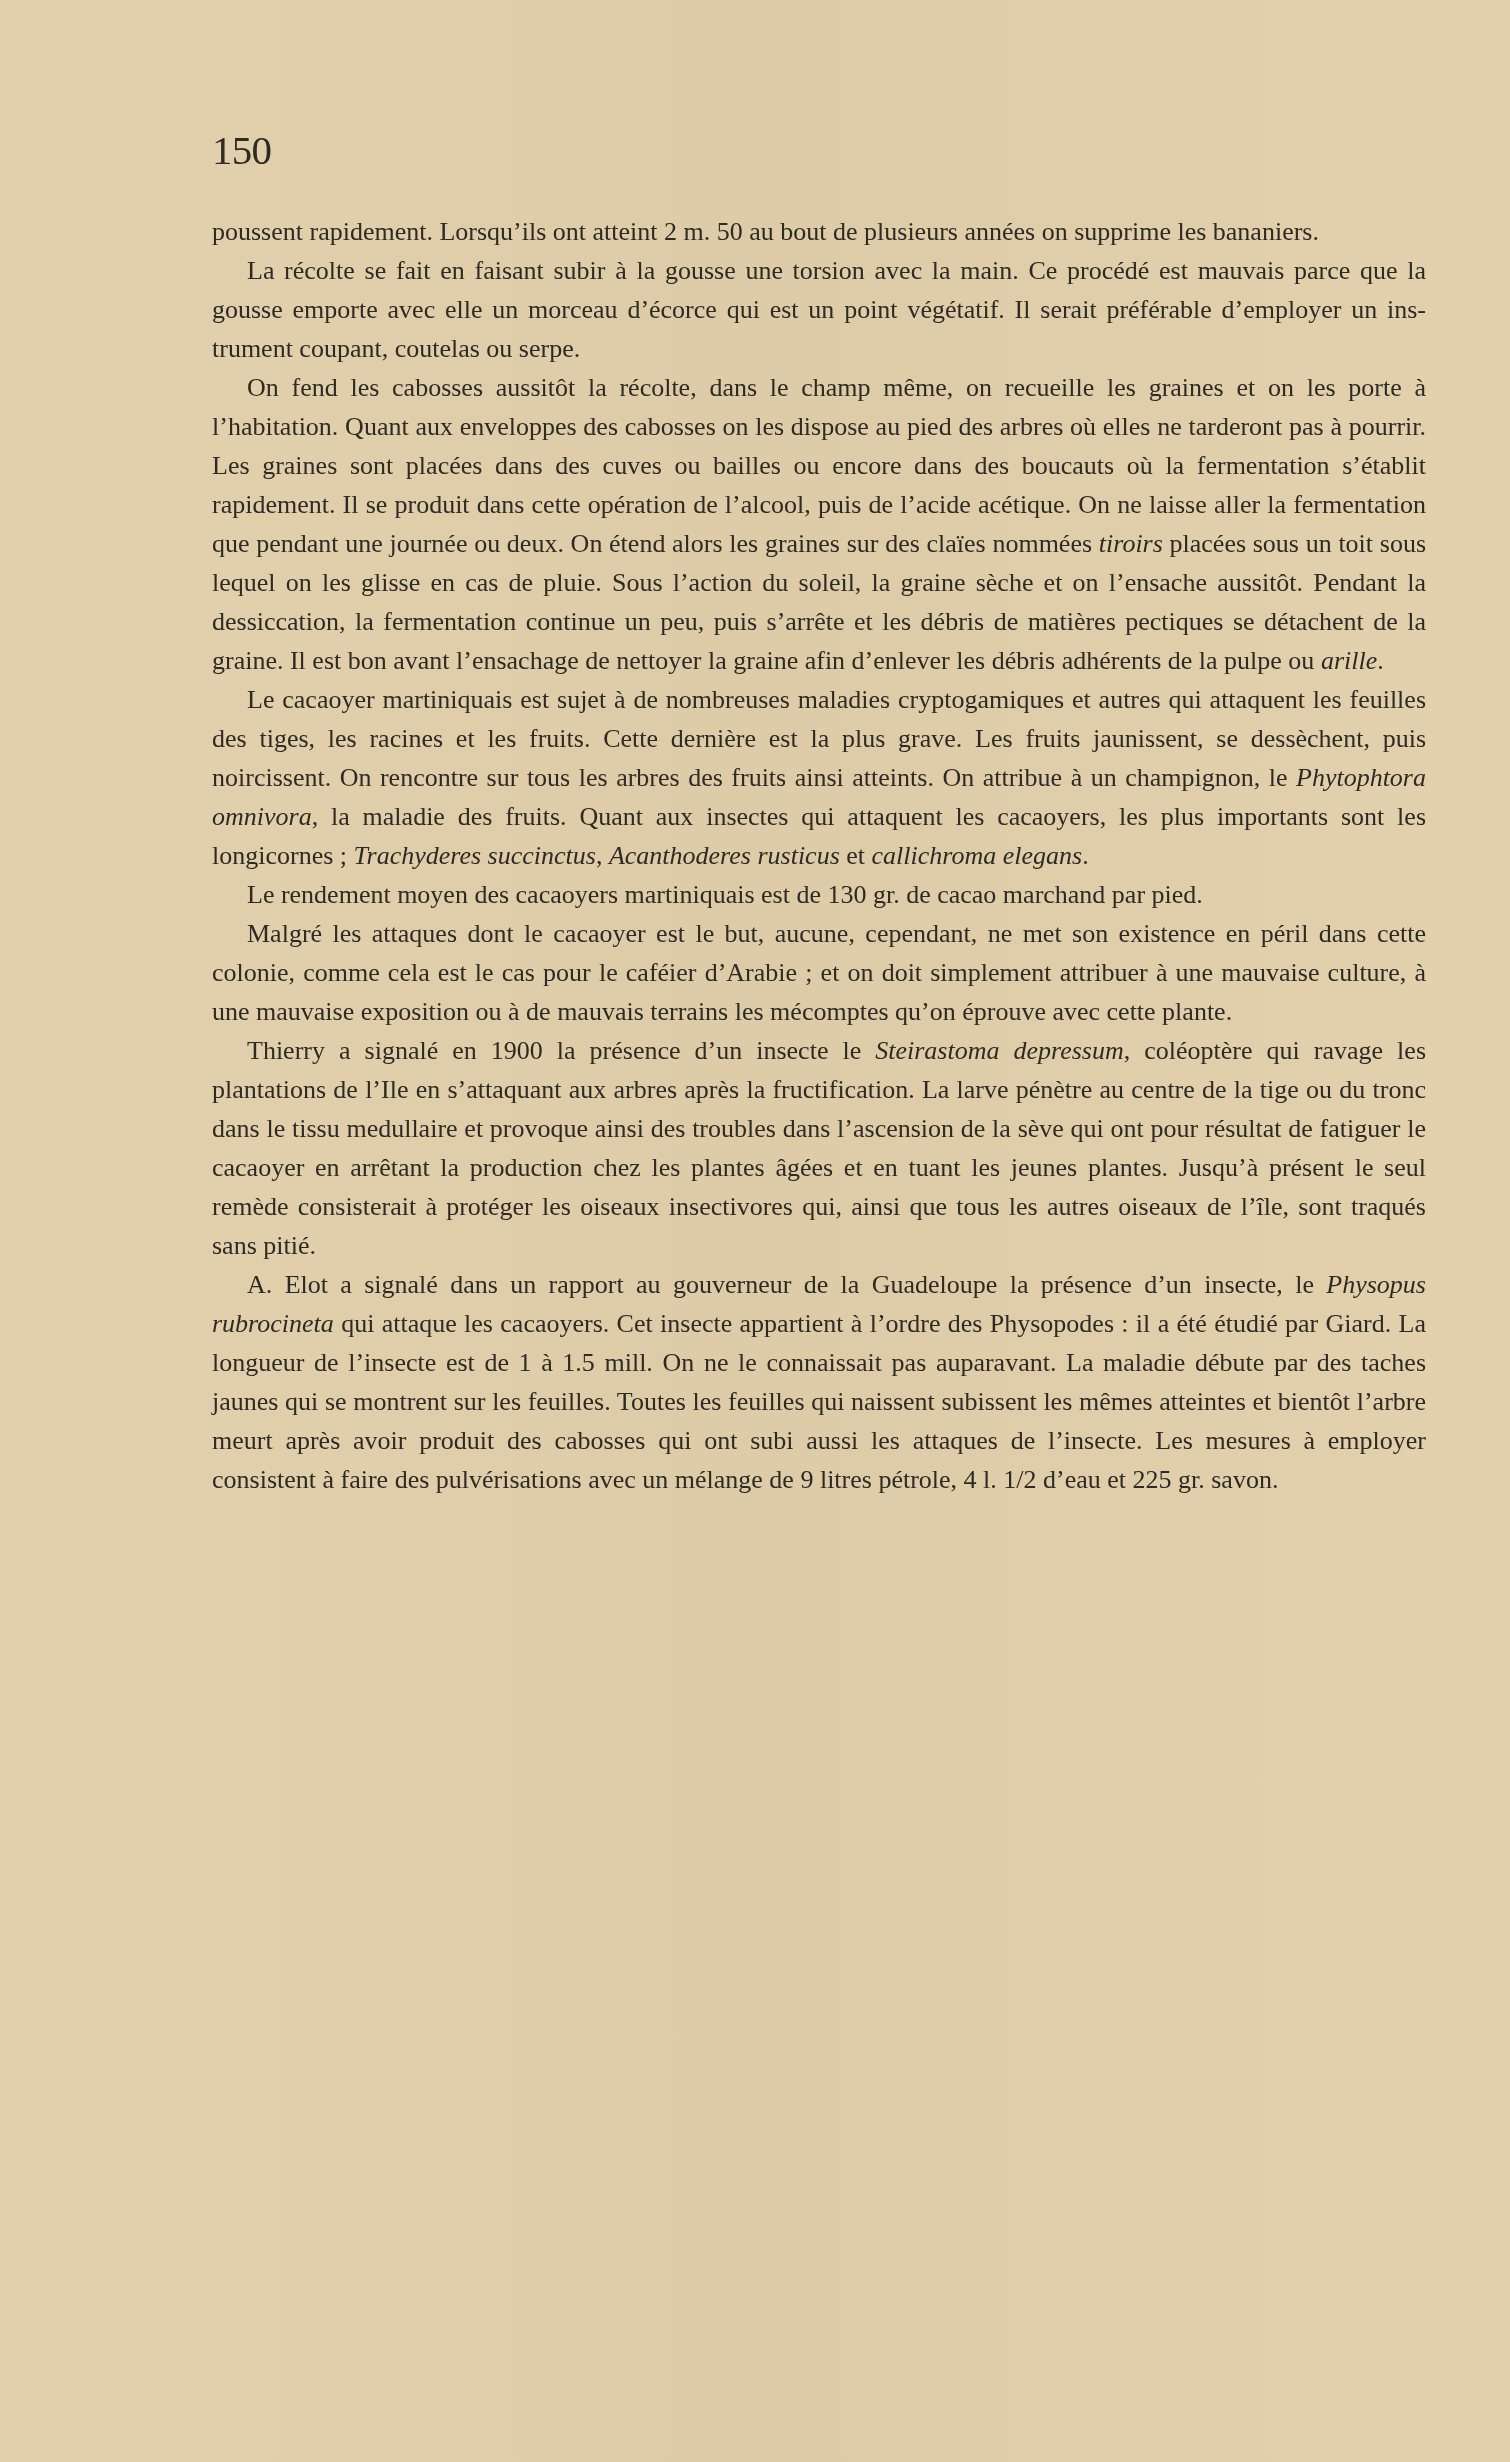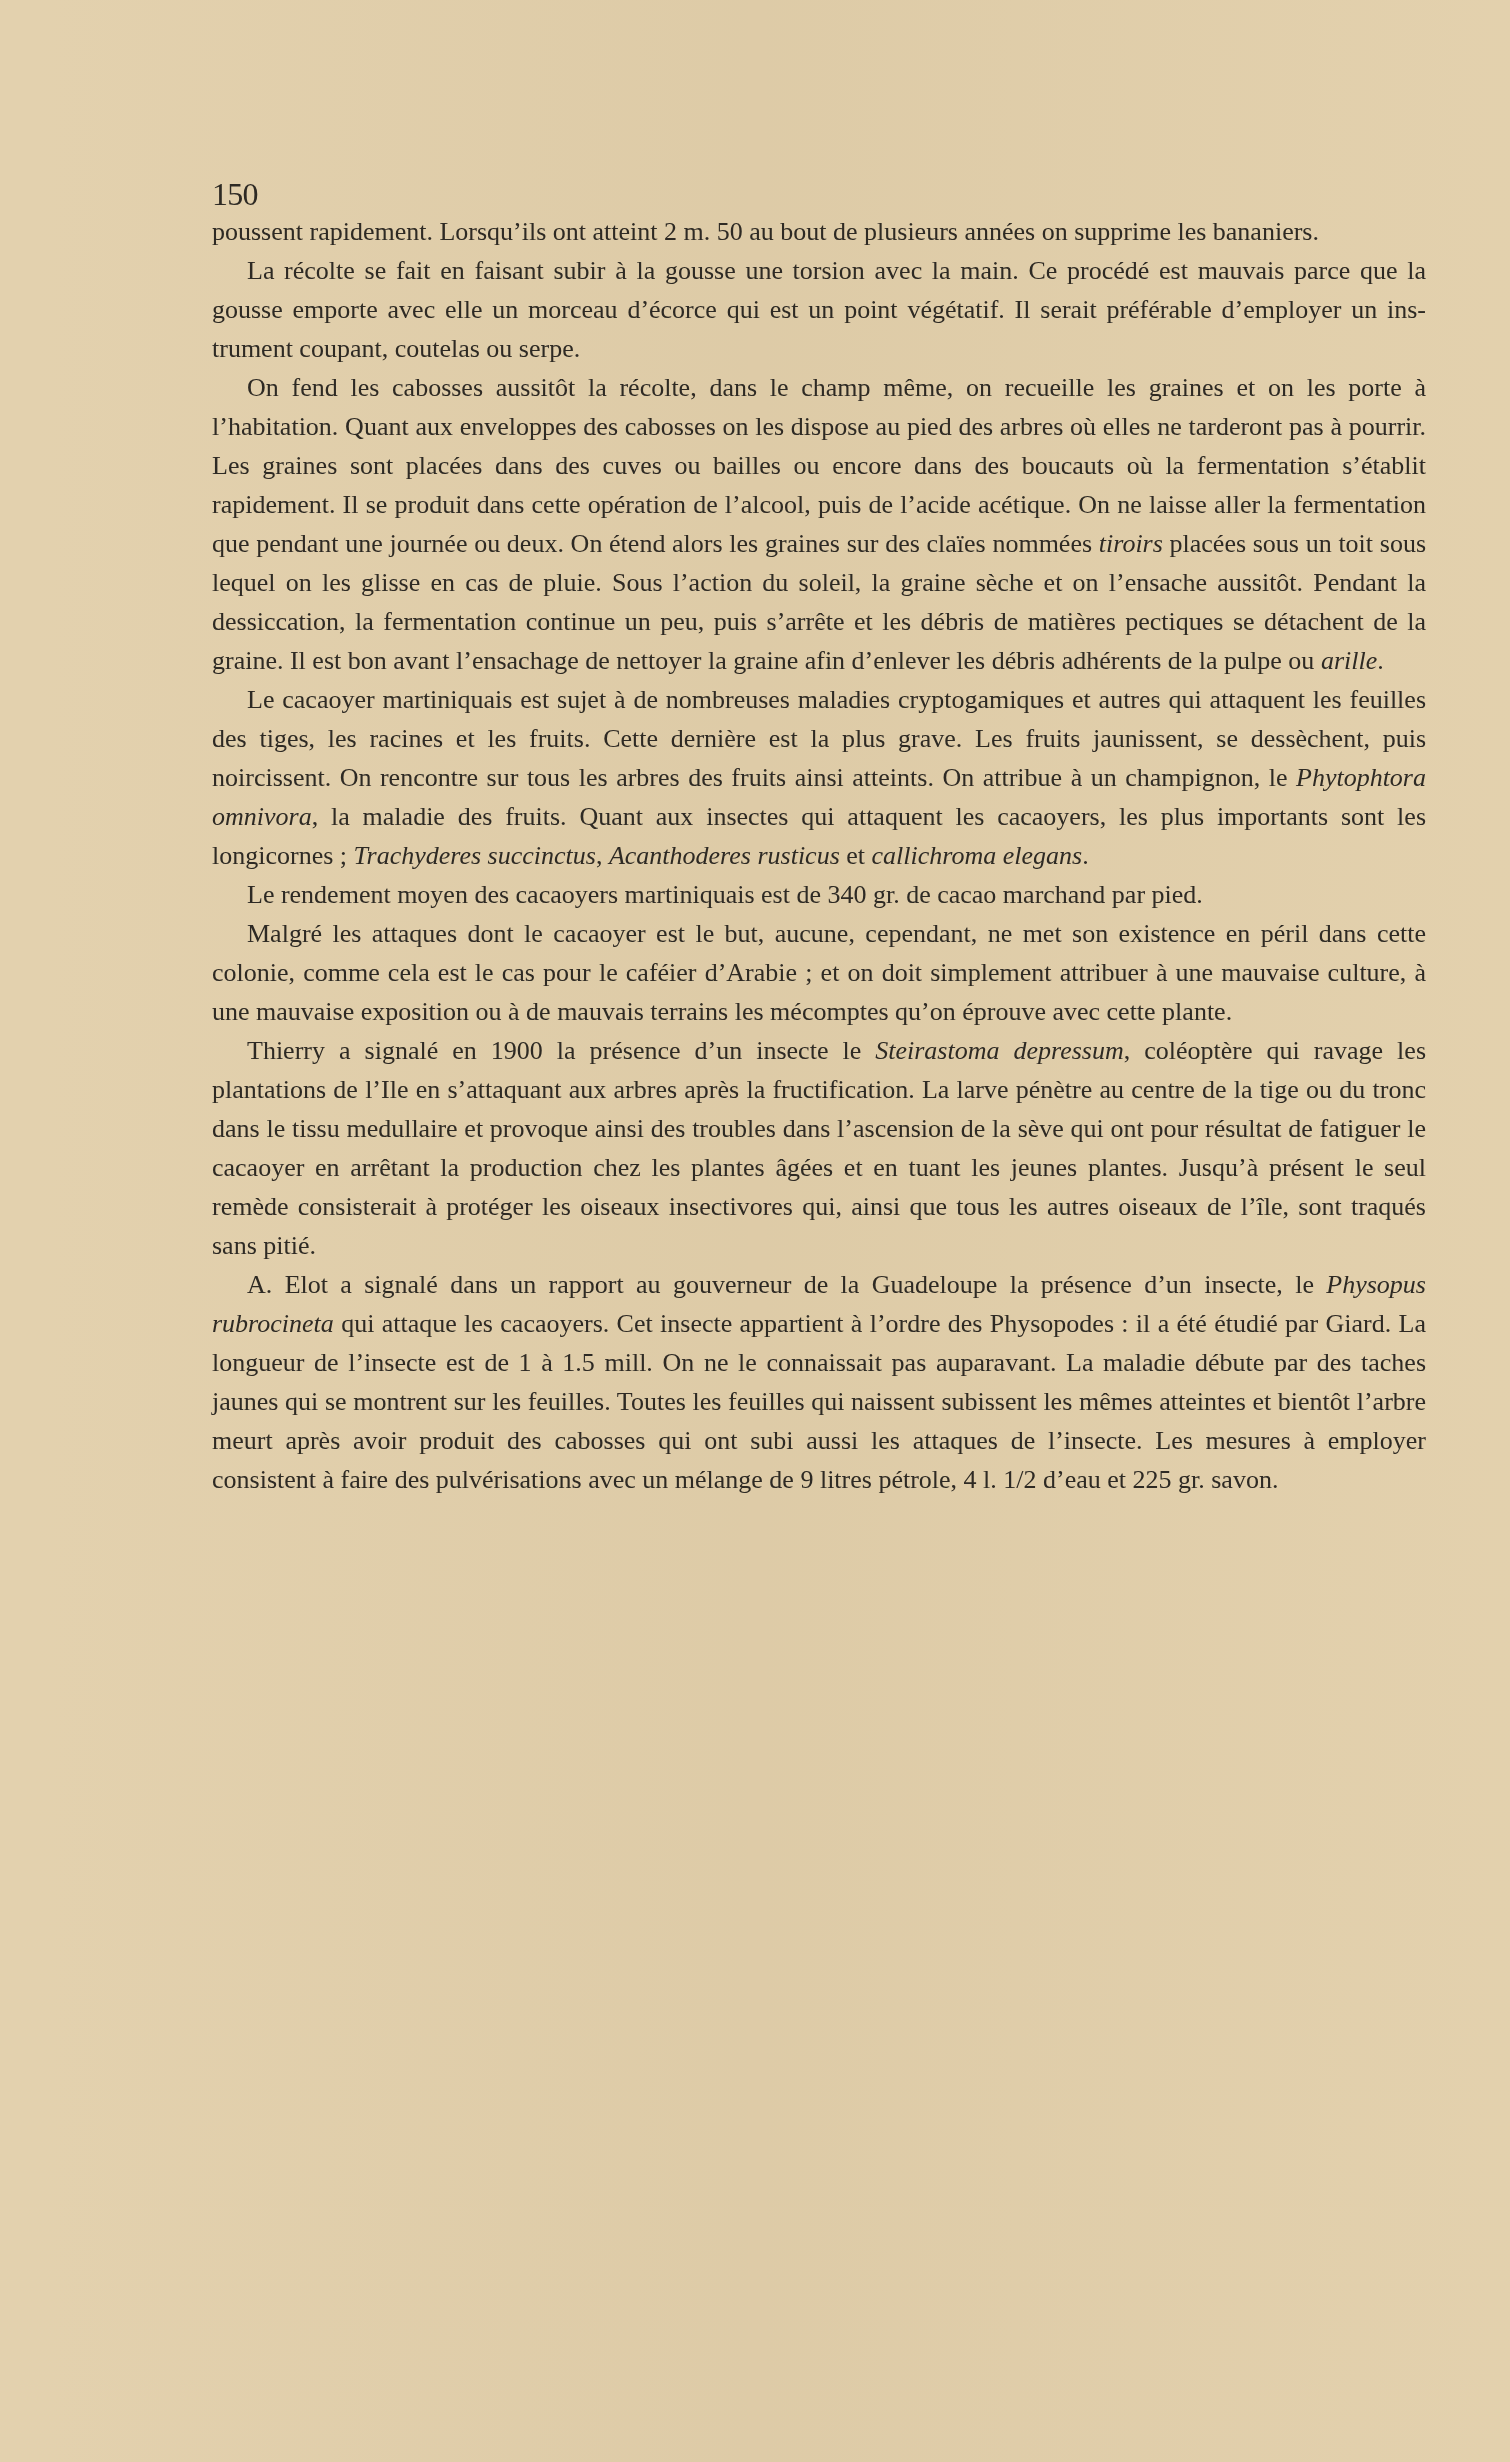--- a/index.html
+++ b/index.html
@@ -26,23 +26,22 @@
     .running-head {
       position: relative;
       height: 39px;
       font-size: 26px;
       line-height: 39px;
     }
     .page-number {
       position: absolute;
       left: 0;
       top: 0;
-      font-size: 32px;
+      font-size: 41px;
       letter-spacing: -0.7px;
-      margin-top: 44px;
     }
     .running-title {
       position: absolute;
       left: 348px;
       top: 1.3px;
       font-size: 22.3px;
       letter-spacing: 2px;
       word-spacing: 6.6px;
     }
     .body {
@@ -70,19 +69,19 @@
 <div class="page">
   <div class="running-head">
     <span class="page-number">150</span>
   </div>
 
   <div class="body">
     <p class="cont"><span>poussent rapidement. Lorsqu’ils ont atteint 2 m. 50 au bout de plusieurs an­nées on supprime les bananiers.</span></p>
     <p><span>La récolte se fait en faisant subir à la gousse une torsion avec la main. Ce procédé est mauvais parce que la gousse emporte avec elle un morceau d’écorce qui est un point végétatif. Il serait préférable d’employer un ins­trument coupant, coutelas ou serpe.</span></p>
     <p><span>On fend les cabosses aussitôt la récolte, dans le champ même, on re­cueille les graines et on les porte à l’habitation. Quant aux enveloppes des cabosses on les dispose au pied des arbres où elles ne tarderont pas à pour­rir. Les graines sont placées dans des cuves ou bailles ou encore dans des boucauts où la fermentation s’établit rapidement. Il se produit dans cette opération de l’alcool, puis de l’acide acétique. On ne laisse aller la fermen­tation que pendant une journée ou deux. On étend alors les graines sur des claïes nommées </span><em>tiroirs</em><span> placées sous un toit sous lequel on les glisse en cas de pluie. Sous l’action du soleil, la graine sèche et on l’ensache aussitôt. Pendant la dessiccation, la fermentation continue un peu, puis s’arrête et les débris de matières pectiques se détachent de la graine. Il est bon avant l’ensachage de nettoyer la graine afin d’enlever les débris adhérents de la pulpe ou </span><em>arille</em><span>.</span></p>
     <p><span>Le cacaoyer martiniquais est sujet à de nombreuses maladies crypto­gamiques et autres qui attaquent les feuilles des tiges, les racines et les fruits. Cette dernière est la plus grave. Les fruits jaunissent, se dessè­chent, puis noircissent. On rencontre sur tous les arbres des fruits ainsi at­teints. On attribue à un champignon, le </span><em>Phytophtora omnivora</em><span>, la maladie des fruits. Quant aux insectes qui attaquent les cacaoyers, les plus impor­tants sont les longicornes ; </span><em>Trachyderes succinctus</em><span>, </span><em>Acanthoderes rusticus</em><span> et </span><em>callichroma elegans</em><span>.</span></p>
-    <p><span>Le rendement moyen des cacaoyers martiniquais est de 340 gr. de cacao marchand par pied.</span></p>
+    <p><span>Le rendement moyen des cacaoyers martiniquais est de 130 gr. de cacao marchand par pied.</span></p>
     <p><span>Malgré les attaques dont le cacaoyer est le but, aucune, cependant, ne met son existence en péril dans cette colonie, comme cela est le cas pour le caféier d’Arabie ; et on doit simplement attribuer à une mauvaise culture, à une mauvaise exposition ou à de mauvais terrains les mécomptes qu’on éprouve avec cette plante.</span></p>
     <p><span>Thierry a signalé en 1900 la présence d’un insecte le </span><em>Steirastoma depres­sum</em><span>, coléoptère qui ravage les plantations de l’Ile en s’attaquant aux arbres après la fructification. La larve pénètre au centre de la tige ou du tronc dans le tissu medullaire et provoque ainsi des troubles dans l’ascension de la sève qui ont pour résultat de fatiguer le cacaoyer en arrêtant la produc­tion chez les plantes âgées et en tuant les jeunes plantes. Jusqu’à présent le seul remède consisterait à protéger les oiseaux insectivores qui, ainsi que tous les autres oiseaux de l’île, sont traqués sans pitié.</span></p>
     <p><span>A. Elot a signalé dans un rapport au gouverneur de la Guadeloupe la pré­sence d’un insecte, le </span><em>Physopus rubrocineta</em><span> qui attaque les cacaoyers. Cet insecte appartient à l’ordre des Physopodes : il a été étudié par Giard. La longueur de l’insecte est de 1 à 1.5 mill. On ne le connaissait pas auparavant. La maladie débute par des taches jaunes qui se montrent sur les feuilles. Toutes les feuilles qui naissent subissent les mêmes atteintes et bientôt l’arbre meurt après avoir produit des cabosses qui ont subi aussi les attaques de l’insecte. Les mesures à employer consistent à faire des pulvérisations avec un mélange de 9 litres pétrole, 4 l. 1/2 d’eau et 225 gr. savon.</span></p>
   </div>
 </div>
 
 
 </body></html>

